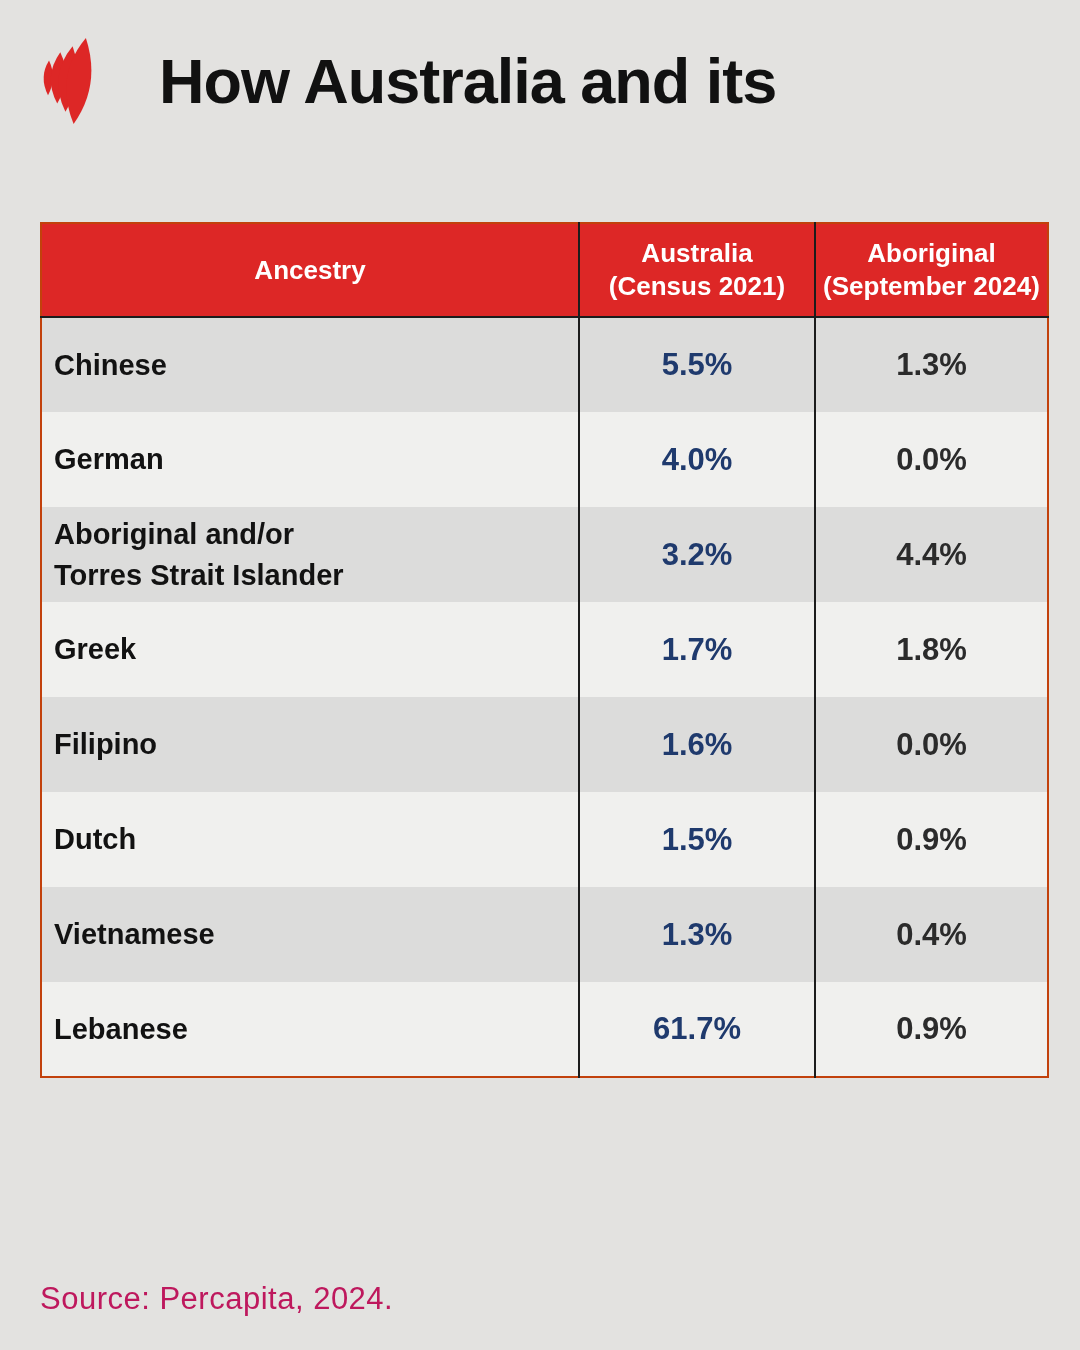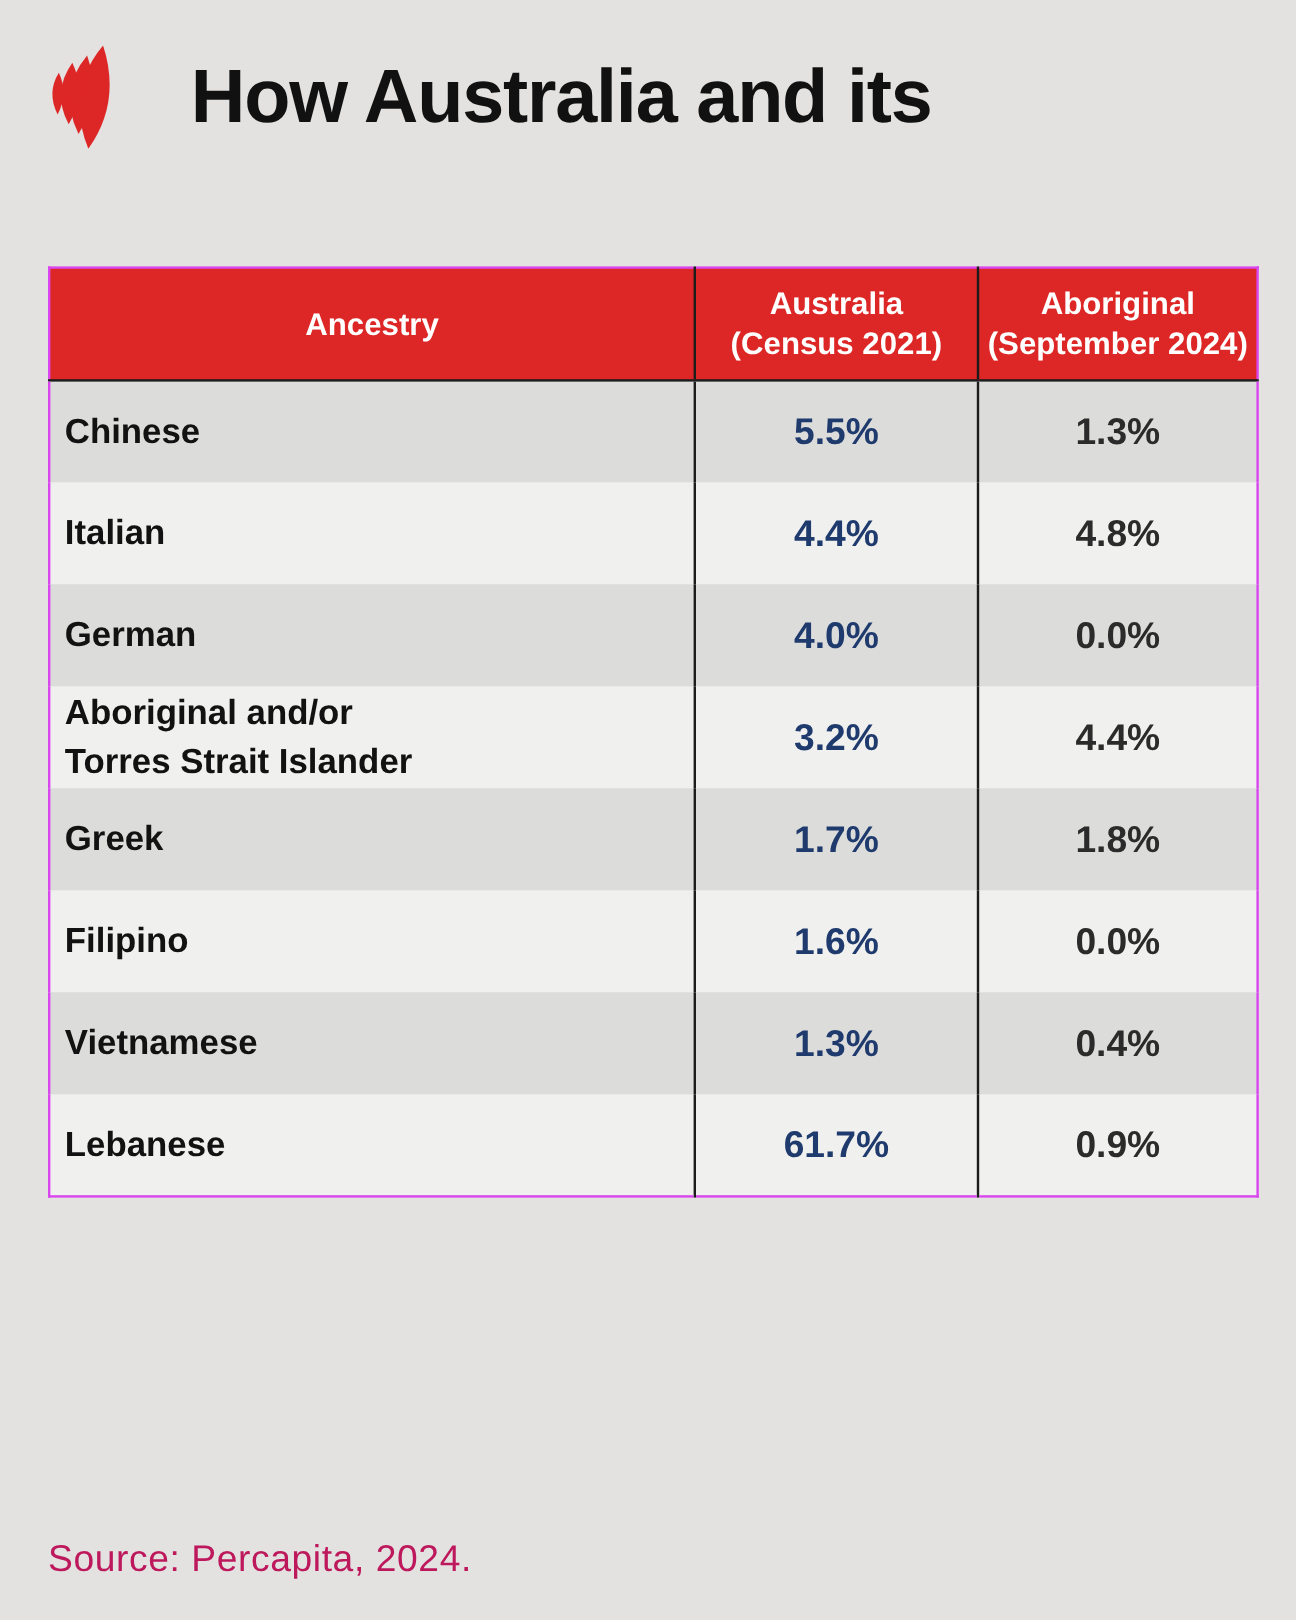--- a/index.html
+++ b/index.html
@@ -32,40 +32,40 @@
     position: absolute; left: 40px; top: 222px;
     width: 1007px;
     border-collapse: collapse;
     table-layout: fixed;
   }
   .data-table col.c1 { width: 538px; }
   .data-table col.c2 { width: 236px; }
   .data-table col.c3 { width: 233px; }
 
   .data-table, .data-table th, .data-table td { box-sizing: border-box; }
-  .data-table { border: 2px solid #d946ef; padding-left: 36px; }
+  .data-table { border: 2px solid #c2410c; padding-left: 36px; }
 
   .data-table thead th {
     background: #dd2726;
     color: #ffffff;
     height: 94px;
     font-size: 26px; font-weight: 700;
     text-align: center; vertical-align: middle;
     border-bottom: 2px solid #1c1c1c;
     line-height: 33px;
     padding: 0 6px;
   }
   .data-table th.col-2, .data-table td.col-2,
   .data-table th.col-3, .data-table td.col-3 {
     border-left: 2px solid #1c1c1c;
   }
   .data-table thead th .hline { display: block; }
 
   .data-table tbody td {
-    height: 85px;
+    height: 95px;
     vertical-align: middle;
   }
   .data-table tbody tr:nth-child(odd) td  { background: #dcdcdb; }
   .data-table tbody tr:nth-child(even) td { background: #f0f0ee; }
 
   td.ancestry-cell {
     text-align: left;
     padding: 0 10px 0 12px;
     font-size: 29px; font-weight: 700;
     color: #121212;
@@ -128,28 +128,20 @@
       <tr>
         <td class="ancestry-cell col-1">
           <span>Chinese</span>
             <span></span>
         </td>
         <td class="value-cell value-au col-2">5.5%</td>
         <td class="value-cell value-parl col-3">1.3%</td>
       </tr>
       <tr>
         <td class="ancestry-cell col-1">
-          <span>Italian</span>
-            <span></span>
-        </td>
-        <td class="value-cell value-au col-2">4.4%</td>
-        <td class="value-cell value-parl col-3">4.8%</td>
-      </tr>
-      <tr>
-        <td class="ancestry-cell col-1">
           <span>German</span>
             <span></span>
         </td>
         <td class="value-cell value-au col-2">4.0%</td>
         <td class="value-cell value-parl col-3">0.0%</td>
       </tr>
       <tr>
         <td class="ancestry-cell col-1">
           <span>Aboriginal and/or</span>
             <span>Torres Strait Islander</span>
@@ -168,20 +160,28 @@
       <tr>
         <td class="ancestry-cell col-1">
           <span>Filipino</span>
             <span></span>
         </td>
         <td class="value-cell value-au col-2">1.6%</td>
         <td class="value-cell value-parl col-3">0.0%</td>
       </tr>
       <tr>
         <td class="ancestry-cell col-1">
+          <span>Dutch</span>
+            <span></span>
+        </td>
+        <td class="value-cell value-au col-2">1.5%</td>
+        <td class="value-cell value-parl col-3">0.9%</td>
+      </tr>
+      <tr>
+        <td class="ancestry-cell col-1">
           <span>Vietnamese</span>
             <span></span>
         </td>
         <td class="value-cell value-au col-2">1.3%</td>
         <td class="value-cell value-parl col-3">0.4%</td>
       </tr>
       <tr>
         <td class="ancestry-cell col-1">
           <span>Lebanese</span>
             <span></span>

